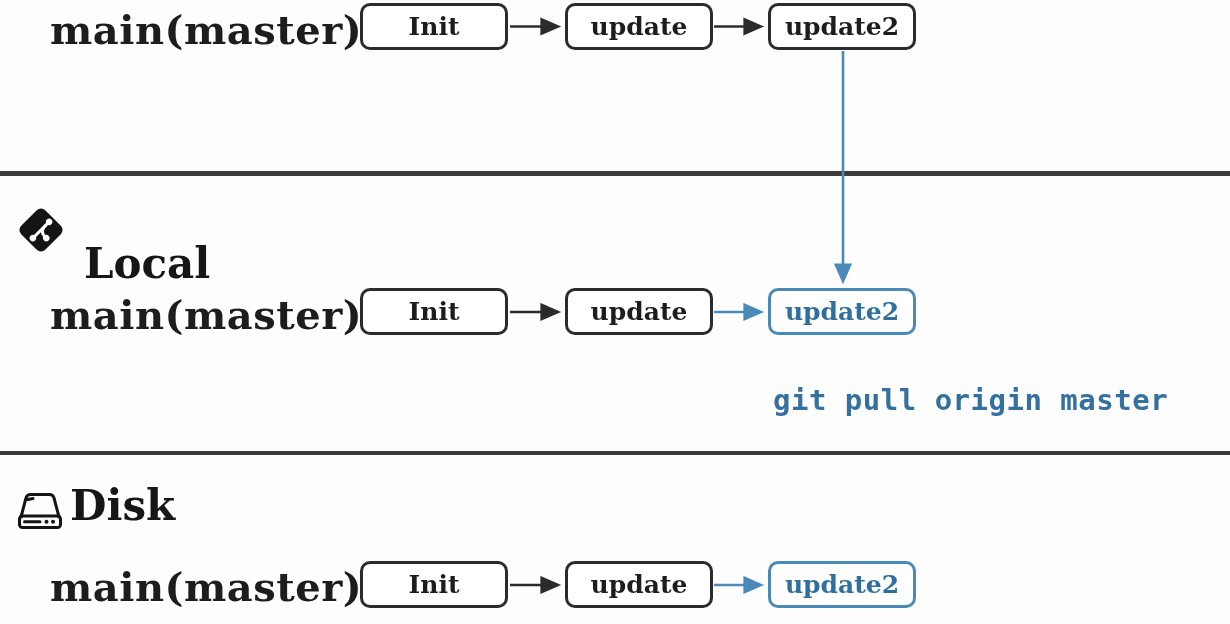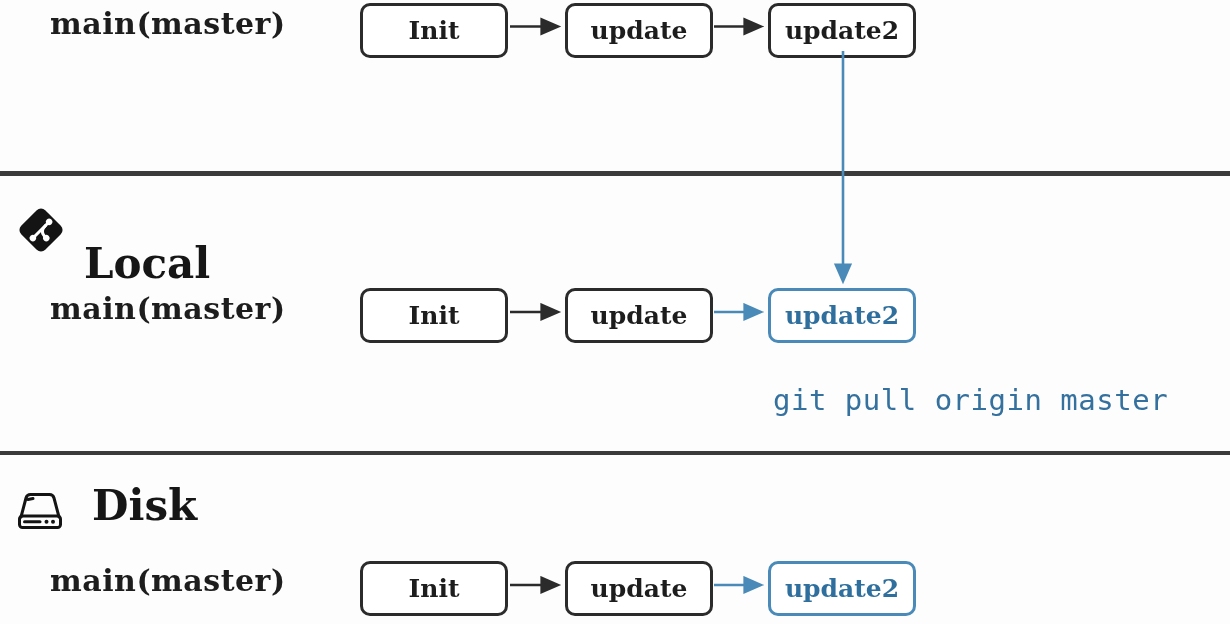--- a/index.html
+++ b/index.html
@@ -3,43 +3,43 @@
 <meta charset="utf-8">
 <style>
   html,body { margin:0; padding:0; background:#fff; }
   .stage {
     position:relative; width:1230px; height:624px;
     background:#fdfdfd; overflow:hidden;
     font-family:"DejaVu Serif", serif;
   }
   .branch-label {
     position:absolute; left:50px;
-    font-weight:bold; font-size:30px; color:#1d1d1d;
+    font-weight:bold; font-size:40px; color:#1d1d1d;
     letter-spacing:0.5px; white-space:nowrap;
   }
   .section-title {
     position:absolute; font-weight:bold; font-size:42px;
     color:#161616; white-space:nowrap;
   }
   .node {
-    position:absolute; width:148px; height:55px; box-sizing:border-box;
+    position:absolute; width:148px; height:47px; box-sizing:border-box;
     border:3px solid #2b2b2b; border-radius:10px; background:#ffffff;
     display:flex; align-items:center; justify-content:center;
     font-weight:bold; font-size:25px; color:#1d1d1d;
   }
   .node.blue { border-color:#4a8ab8; color:#2e6f9e; }
   .divider {
     position:absolute; left:0; width:1230px; background:#3b3b3b;
   }
   .arrows { position:absolute; left:0; top:0; pointer-events:none; }
   .icon-wrap { position:absolute; }
   .command {
     position:absolute; left:773px; top:383px;
     font-family:"DejaVu Sans Mono", monospace;
-    font-weight:normal; font-size:29px; color:#35719f;
+    font-weight:bold; font-size:29px; color:#35719f;
     letter-spacing:0.5px; white-space:nowrap;
   }
   .watermark {
     position:absolute; right:12px; top:591px;
     font-family:"DejaVu Sans", sans-serif;
     font-size:17px; color:#c8c8c8; white-space:nowrap;
   }
 </style>
 </head>
 <body>
@@ -83,21 +83,21 @@
       <g fill="none" stroke="#141414" stroke-width="3" stroke-linejoin="round" stroke-linecap="round">
         <path d="M8,34 L13,15 Q14,11.5 17.5,11.5 L36.5,11.5 Q40,11.5 41,15 L46,34"></path>
         <rect x="6.5" y="33" width="41" height="11.5" rx="3"></rect>
         <line x1="11.5" y1="38.8" x2="27" y2="38.8"></line>
         <line x1="15" y1="16.5" x2="20" y2="15.5"></line>
       </g>
       <circle cx="33.5" cy="38.8" r="2" fill="#141414"></circle>
       <circle cx="40" cy="38.8" r="2" fill="#141414"></circle>
     </svg>
   </div>
-  <div class="section-title" style="left:92px; top:481px;">Disk</div>
+  <div class="section-title" style="left:70px; top:481px;">Disk</div>
 
   <div class="branch-label" style="top:563px;">main(master)</div>
 
   <div class="node" style="left:360px; top:561px;">Init</div>
   <div class="node" style="left:565px; top:561px;">update</div>
   <div class="node blue" style="left:768px; top:561px;">update2</div>
 
   <svg class="arrows" width="1230" height="624" viewBox="0 0 1230 624">
     <defs>
       <marker id="ah-black" markerWidth="9" markerHeight="9" refX="6" refY="3.5" orient="auto">

